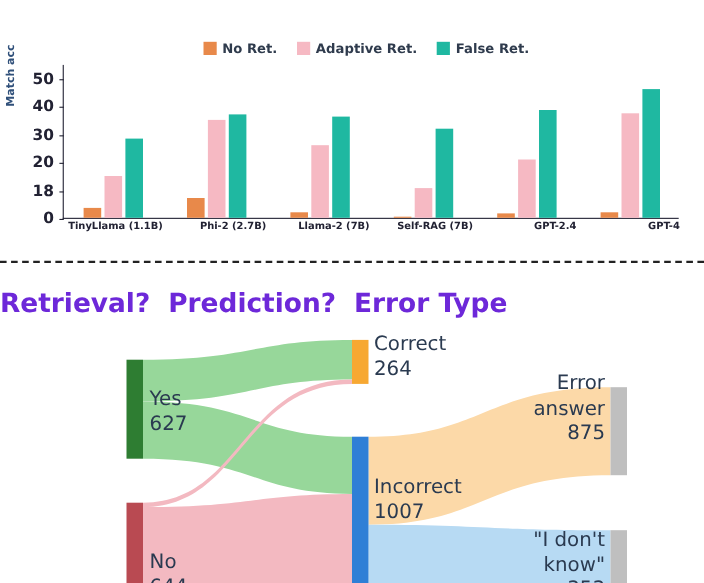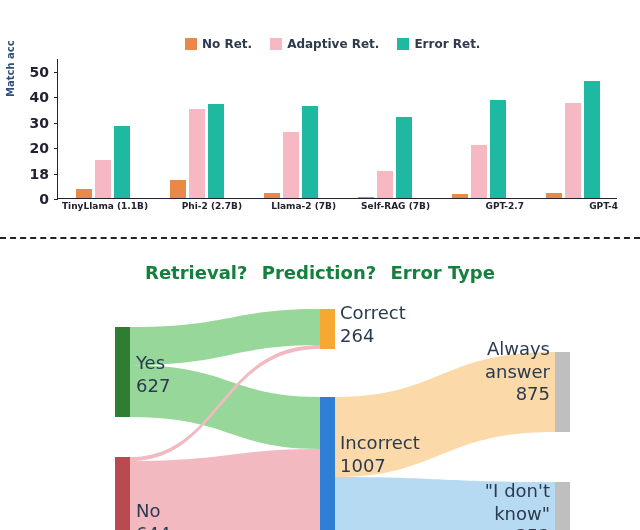--- a/index.html
+++ b/index.html
@@ -106,24 +106,24 @@
     position: absolute;
     left: 0;
     top: 220px;
     width: 640px;
     height: 310px;
   }
   .sankey-headers {
     position: absolute;
     top: 10px;
     width: 640px;
-    font-size: 18px;
+    font-size: 24px;
     font-weight: 700;
-    color: #15803d;
-    text-align: center;
+    color: #6d28d9;
+    text-align: left;
   }
   .sankey-headers span { display: inline-block; }
   .sankey-svg {
     position: absolute;
     left: 0;
     top: 45px;
     width: 640px;
     height: 260px;
   }
   .node-label {
@@ -144,21 +144,21 @@
       <div class="item">
         <span class="swatch c-noret"></span>
         <span>No Ret.</span>
       </div>
       <div class="item">
         <span class="swatch c-adapt"></span>
         <span>Adaptive Ret.</span>
       </div>
       <div class="item">
         <span class="swatch c-always"></span>
-        <span>Error Ret.</span>
+        <span>False Ret.</span>
       </div>
     </div>
 
     <span class="ylabel">Match acc</span>
 
     <div class="plot">
 
       <div class="ytick" style="top:140px"></div>
       <span class="yticklabel" style="top:140px">0</span>
       <div class="ytick" style="top:114.5px"></div>
@@ -198,21 +198,21 @@
         <div class="bar c-adapt" style="height:26.7px"></div>
         <div class="bar c-always" style="height:81.5px"></div>
       </div>
       <span class="xticklabel" style="left:288px">Self-RAG (7B)</span>
 
       <div class="group" style="left:382px">
         <div class="bar c-noret" style="height:3.8px"></div>
         <div class="bar c-adapt" style="height:53.5px"></div>
         <div class="bar c-always" style="height:98.0px"></div>
       </div>
-      <span class="xticklabel" style="left:382px">GPT-2.7</span>
+      <span class="xticklabel" style="left:382px">GPT-2.4</span>
 
       <div class="group" style="left:476px">
         <div class="bar c-noret" style="height:5.1px"></div>
         <div class="bar c-adapt" style="height:95.5px"></div>
         <div class="bar c-always" style="height:117.1px"></div>
       </div>
       <span class="xticklabel" style="left:476px">GPT-4</span>
     </div>
   </div>
 
@@ -257,21 +257,21 @@
     </div>
     <div class="node-label" style="left:340px; top:50px">
       <span>Correct</span><br>
       <span>264</span>
     </div>
     <div class="node-label" style="left:340px; top:180px">
       <span>Incorrect</span><br>
       <span>1007</span>
     </div>
     <div class="node-label" style="left:455px; top:86px; text-align:right; width:95px">
-      <span>Always answer</span><br>
+      <span>Error answer</span><br>
       <span>875</span>
     </div>
     <div class="node-label" style="left:440px; top:228px; text-align:right; width:110px">
       <span>"I don't know"</span><br>
       <span>353</span>
     </div>
   </div>
 
 </div>
 

